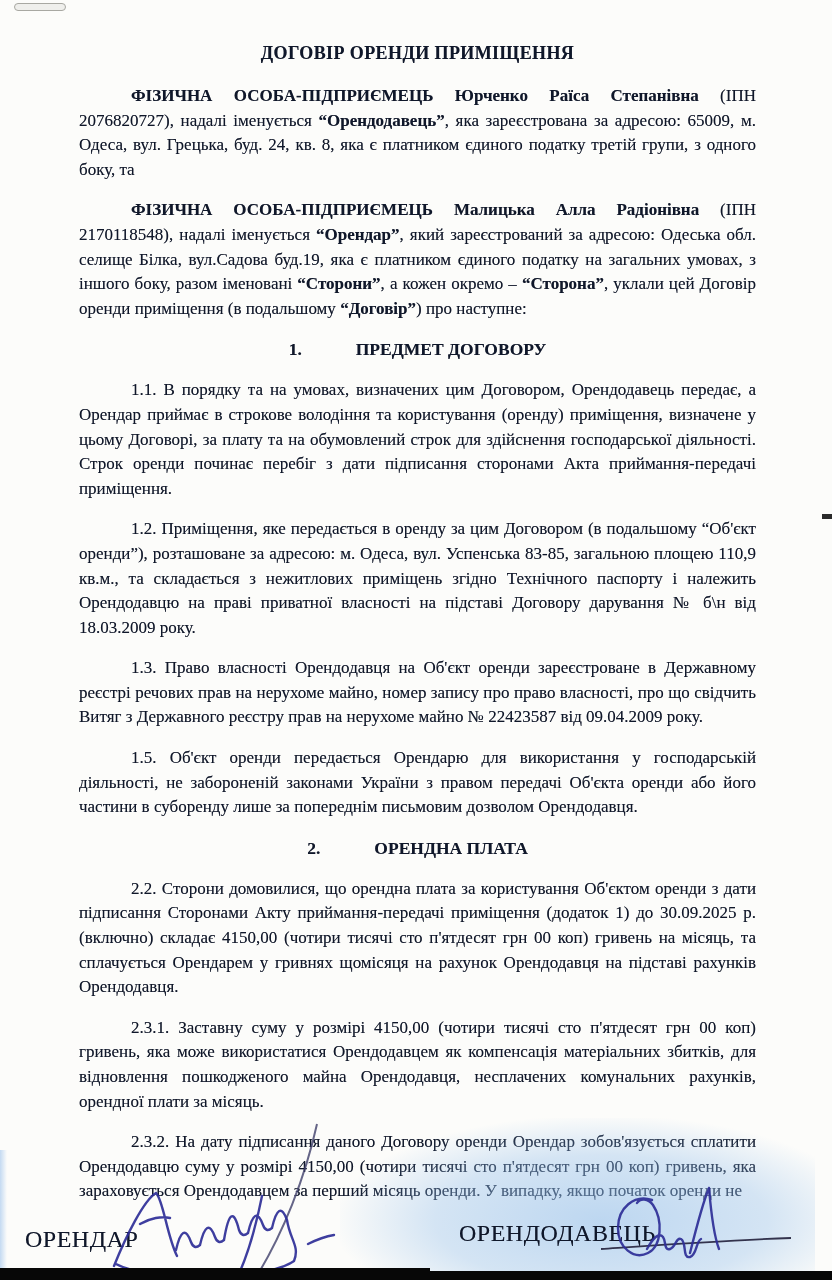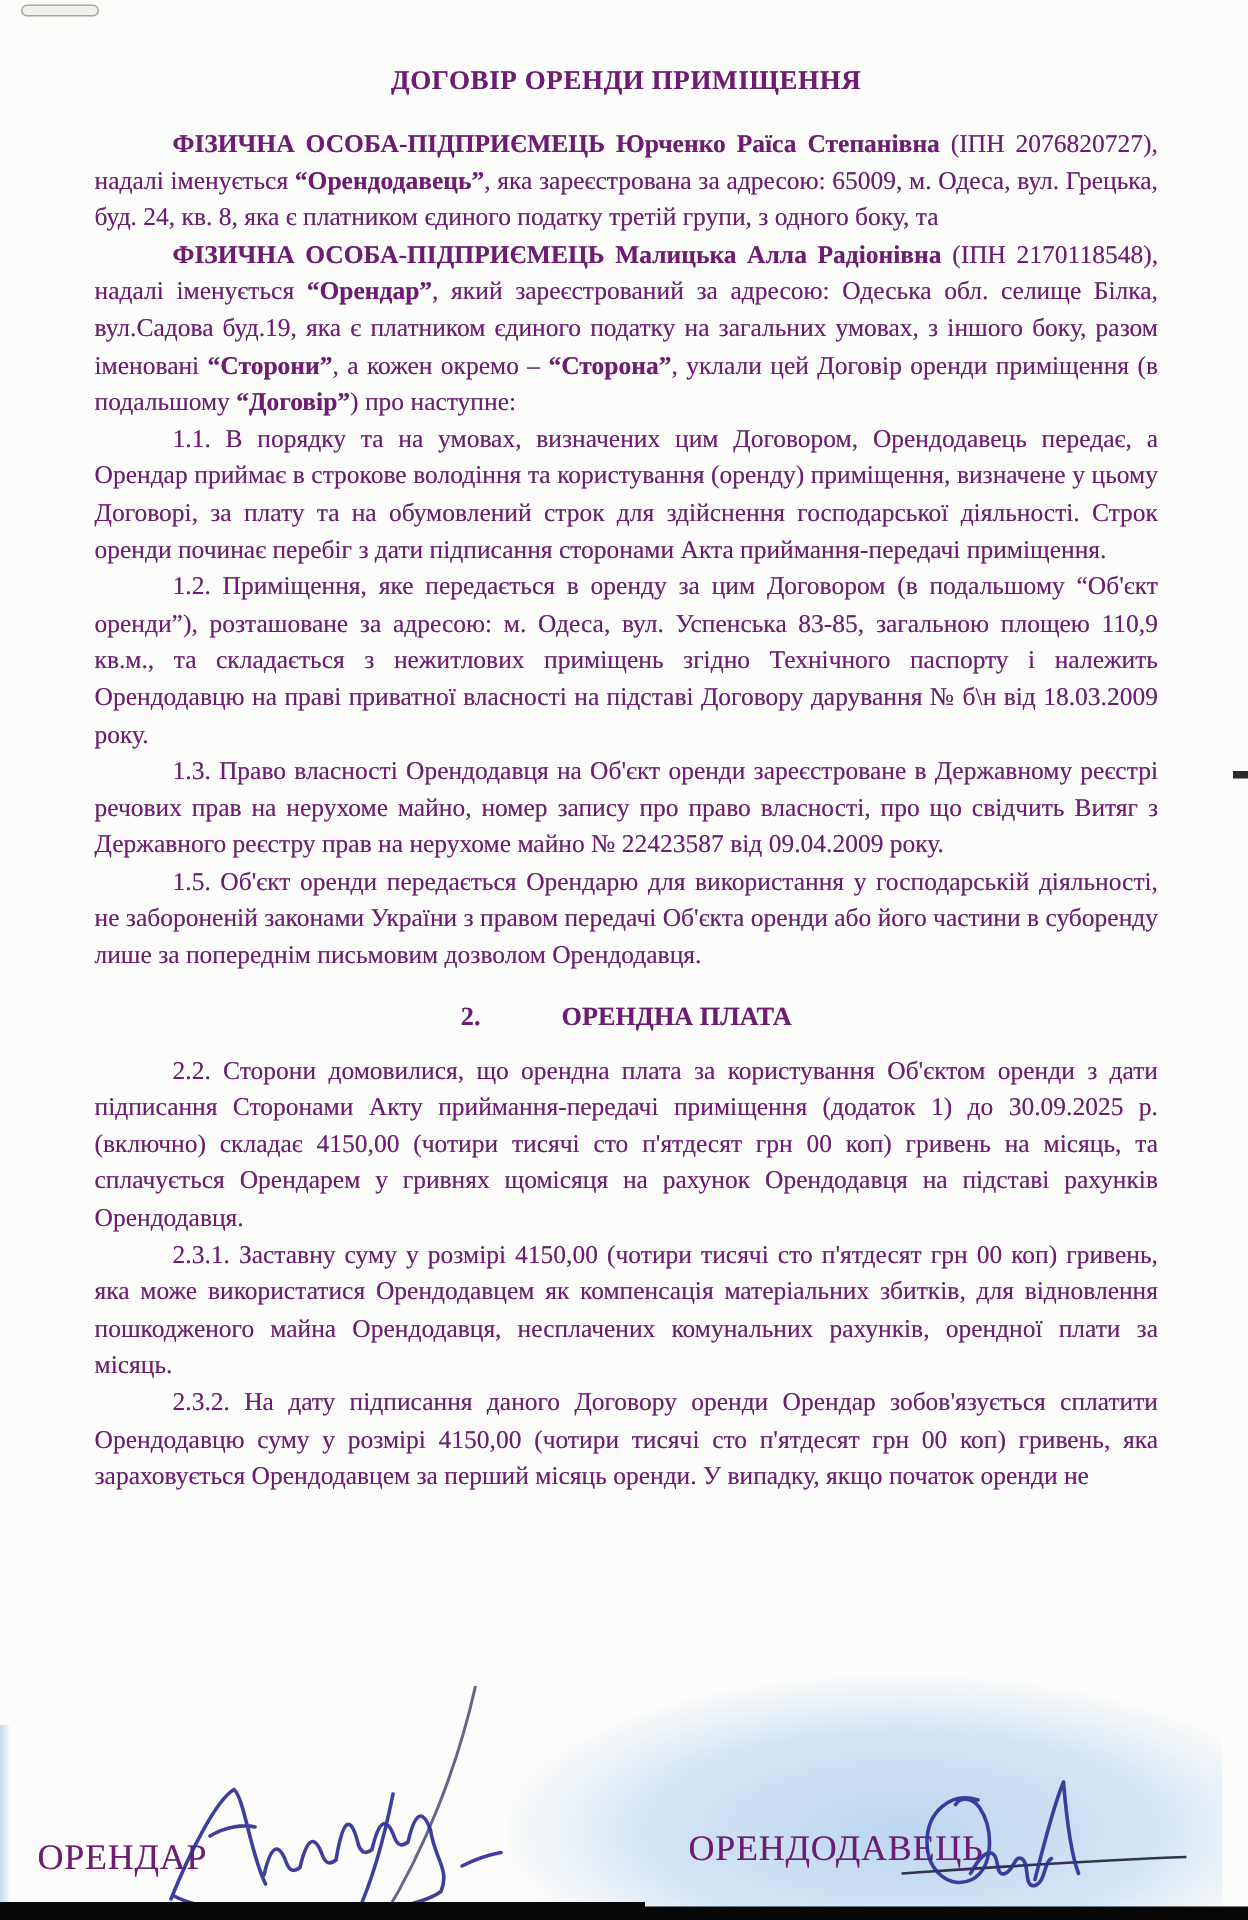--- a/index.html
+++ b/index.html
@@ -3,39 +3,39 @@
 <meta charset="utf-8">
 <style>
   html, body { margin:0; padding:0; background:#d9d9d6; }
   .page {
     position:relative;
     width:832px; height:1280px;
     margin:0 auto;
     background:#fcfcfa;
     overflow:hidden;
     font-family:"Liberation Serif","DejaVu Serif",serif;
-    color:#701a75;
+    color:#0f172a;
   }
   .content {
     position:absolute; left:63px; right:60px; top:42px;
     text-shadow:0 0 0.4px rgba(20,20,30,.45);
   }
   .doc-title {
     margin:0 0 20px 0;
     text-align:center;
     font-size:18px; font-weight:700; letter-spacing:.4px;
     line-height:22px;
   }
   .place-date {
     display:flex; justify-content:space-between;
     font-weight:700; font-size:17px; line-height:22px;
     margin:0 0 13px 56px;
   }
   .para {
-    margin:0;
+    margin:16px;
     font-size:17px; line-height:24.6px;
     text-align:justify;
     text-indent:52px;
   }
   .para.mt { margin-top:13px; }
   .b { font-weight:700; }
   .heading {
     text-align:center; font-weight:700;
     font-size:17.5px; line-height:25px;
     margin:15px 0 12px 0;
@@ -76,20 +76,21 @@
 <div class="page">
 
   <div class="corner-pill"></div>
   <div class="edge-tick"></div>
 
   <div class="content">
     <h1 class="doc-title">ДОГОВІР ОРЕНДИ ПРИМІЩЕННЯ</h1>
     <div id="blocks-host">
         <p class="para"><span class="b">ФІЗИЧНА ОСОБА-ПІДПРИЄМЕЦЬ Юрченко Раїса Степанівна </span><span>(ІПН 2076820727), надалі іменується </span><span class="b">“Орендодавець”</span><span>, яка зареєстрована за адресою: 65009, м. Одеса, вул. Грецька, буд. 24, кв. 8,  яка є платником єдиного податку третій групи, з одного боку, та</span></p>
         <p class="para"><span class="b">ФІЗИЧНА ОСОБА-ПІДПРИЄМЕЦЬ Малицька Алла Радіонівна </span><span>(ІПН 2170118548), надалі іменується </span><span class="b">“Орендар”</span><span>, який зареєстрований за адресою: Одеська обл. селище Білка, вул.Садова буд.19, яка є платником єдиного податку на загальних умовах,   з іншого боку, разом іменовані </span><span class="b">“Сторони”</span><span>, а кожен окремо – </span><span class="b">“Сторона”</span><span>, уклали цей Договір оренди приміщення (в подальшому </span><span class="b">“Договір”</span><span>) про наступне:</span></p>
+        <div class="heading"><span class="heading-number">1.</span><span>ПРЕДМЕТ ДОГОВОРУ</span></div>
         <p class="para"><span>1.1. В порядку та на умовах, визначених цим Договором, Орендодавець передає, а Орендар приймає в строкове володіння та користування (оренду) приміщення, визначене у цьому Договорі, за плату та на обумовлений строк для здійснення господарської діяльності. Строк оренди починає перебіг з дати підписання сторонами Акта приймання-передачі приміщення.</span></p>
         <p class="para"><span>1.2. Приміщення, яке передається в оренду за цим Договором (в подальшому “Об'єкт оренди”), розташоване за адресою: м. Одеса, вул. Успенська 83-85, загальною площею 110,9 кв.м., та складається з нежитлових приміщень згідно Технічного паспорту і належить Орендодавцю на праві приватної власності на підставі Договору дарування № б\н від 18.03.2009 року.</span></p>
         <p class="para"><span>1.3. Право власності Орендодавця на Об'єкт оренди зареєстроване в Державному реєстрі речових прав на нерухоме майно, номер запису про право власності, про що свідчить Витяг з Державного реєстру прав на нерухоме майно № 22423587 від 09.04.2009 року.</span></p>
         <p class="para"><span>1.5. Об'єкт оренди передається Орендарю для використання у господарській діяльності, не забороненій законами України з правом передачі Об'єкта оренди або його частини в суборенду лише за попереднім письмовим дозволом Орендодавця.</span></p>
         <div class="heading"><span class="heading-number">2.</span><span>ОРЕНДНА ПЛАТА</span></div>
         <p class="para"><span>2.2. Сторони домовилися, що орендна плата за користування Об'єктом оренди з дати підписання Сторонами Акту приймання-передачі приміщення (додаток 1) до 30.09.2025 р. (включно) складає 4150,00 (чотири тисячі сто п'ятдесят грн 00 коп) гривень на місяць, та сплачується Орендарем у гривнях щомісяця на рахунок Орендодавця на підставі рахунків Орендодавця.</span></p>
         <p class="para"><span>2.3.1. Заставну суму у розмірі 4150,00 (чотири тисячі сто п'ятдесят грн 00 коп) гривень, яка може використатися Орендодавцем як компенсація матеріальних збитків, для відновлення пошкодженого майна Орендодавця, несплачених комунальних рахунків, орендної плати за місяць.</span></p>
         <p class="para"><span>2.3.2. На дату підписання даного Договору оренди Орендар зобов'язується сплатити Орендодавцю  суму у розмірі 4150,00 (чотири тисячі сто п'ятдесят грн 00 коп) гривень, яка зараховується Орендодавцем за перший  місяць оренди. У випадку, якщо початок оренди не</span></p>
       </div>
   </div>

